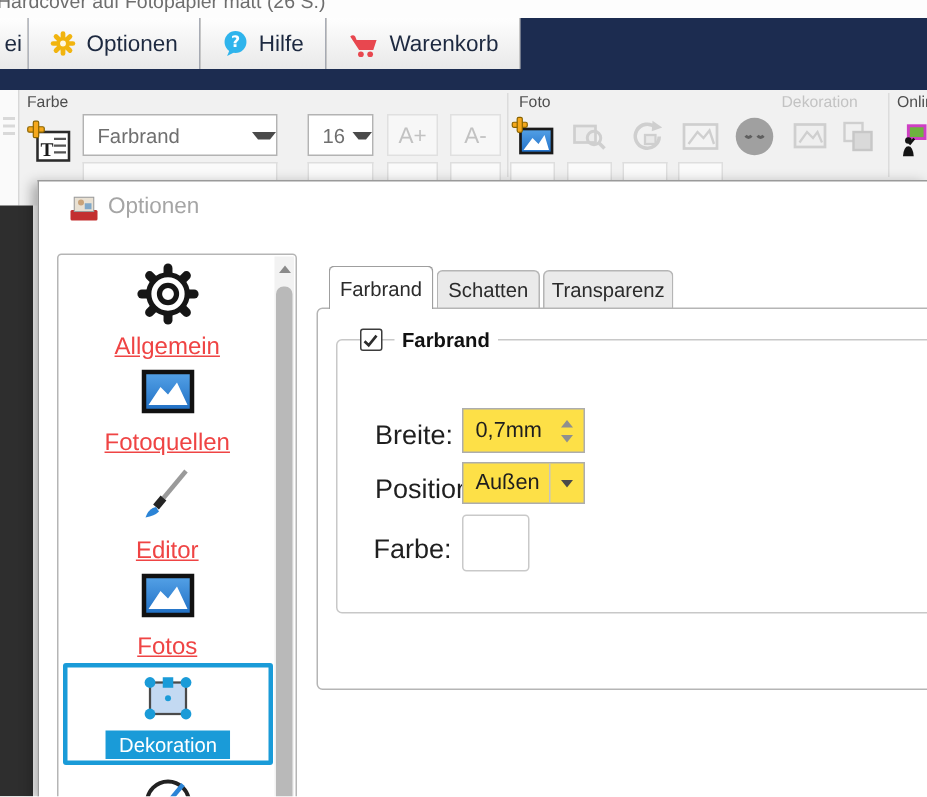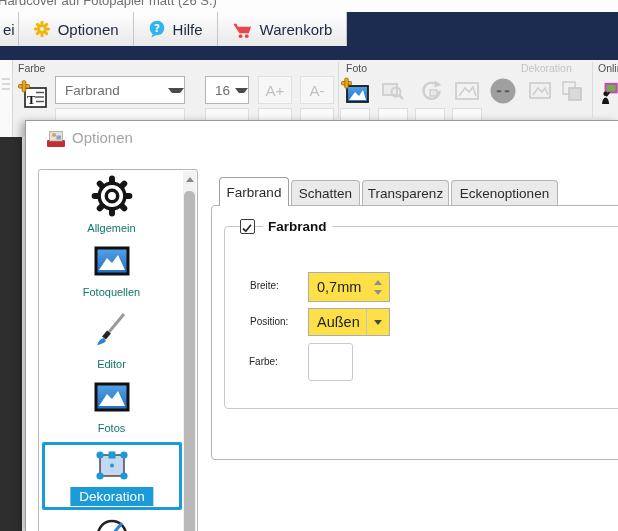--- a/index.html
+++ b/index.html
@@ -41,21 +41,21 @@
   
   .dialog{left:25px;top:120px;width:594px;height:412px;background:#fff;
           border-left:1px solid #9a9a9a;border-top:1px solid #9a9a9a;box-sizing:border-box;
           box-shadow:-4px 2px 8px rgba(0,0,0,.3);}
   .dlg-title{left:46px;top:8px;font-size:15px;color:#a5a5a5;}
 
   
   .listbox{left:12px;top:48px;width:160px;height:380px;background:#fff;
            border:1px solid #b5b5b5;border-radius:3px;box-sizing:border-box;}
   .sbi{position:absolute;left:0;width:145px;text-align:center;}
-  .sbi .lbl{font-size:11px;color:#0f766e;}
+  .sbi .lbl{font-size:16px;color:#ef4444;text-decoration:underline;}
   .sel-box{position:absolute;left:3px;top:272px;width:140px;height:68px;border:3px solid #1a9bd8;
            border-radius:2px;box-sizing:border-box;text-align:center;}
   .sel-pill{position:absolute;left:50%;transform:translateX(-50%);bottom:1px;background:#1a9bd8;
             color:#fff;font-size:13.5px;padding:2px 9px;white-space:nowrap;}
   .scrollbar{position:absolute;top:1px;right:1px;width:13px;height:378px;background:#f2f2f2;}
   .sb-up{position:absolute;top:0;left:0;width:13px;height:17px;display:flex;align-items:center;justify-content:center;}
   .tri-up{width:0;height:0;border-left:4px solid transparent;border-right:4px solid transparent;border-bottom:5px solid #8a8a8a;}
   .sb-thumb{position:absolute;top:20px;left:1px;width:11px;height:358px;background:#b9b9b9;border-radius:5px;}
 
   
@@ -63,21 +63,21 @@
        border:1px solid #b5b5b5;border-bottom:none;border-radius:4px 4px 0 0;background:#eaeaea;}
   .tab.active{background:#fff;border-color:#9f9f9f;z-index:4;}
   .panel{left:185px;top:84px;width:440px;height:255px;background:#fff;border:1px solid #b5b5b5;
          border-radius:4px;box-sizing:border-box;z-index:3;}
   .groupbox{position:absolute;left:12px;top:20px;width:430px;height:183px;
             border:1px solid #c8c8c8;border-radius:4px;box-sizing:border-box;}
   .checkbox{position:absolute;left:15px;top:-8px;width:15px;height:15px;background:#fff;
             border:1.5px solid #3c3c3c;border-radius:2px;box-sizing:border-box;}
   .grouplabel{position:absolute;left:38px;top:-8px;background:#fff;padding:0 5px;
               font-size:13.5px;font-weight:bold;color:#111;}
-  .flabel{position:absolute;font-size:10px;color:#1f1f1f;}
+  .flabel{position:absolute;font-size:18px;color:#1f1f1f;}
   .field{position:absolute;background:#fde047;border:1px solid #adadad;box-sizing:border-box;
          font-size:14.5px;color:#1e1e1e;display:flex;align-items:center;}
   .field .val{padding-left:8px;flex:1;}
   .spin-arrows{display:flex;flex-direction:column;gap:5px;align-items:center;padding-right:7px;}
   .sp-up{width:0;height:0;border-left:4px solid transparent;border-right:4px solid transparent;border-bottom:5px solid #8f8f8f;}
   .sp-dn{width:0;height:0;border-left:4px solid transparent;border-right:4px solid transparent;border-top:5px solid #8f8f8f;}
   .dd-btn{align-self:stretch;width:22px;border-left:1px solid #c4c4c4;display:flex;align-items:center;justify-content:center;}
   .swatch{position:absolute;left:83px;top:116px;width:45px;height:38px;background:#fff;
           border:1px solid #c9c9c9;border-radius:3px;box-sizing:border-box;}
 </style>
@@ -345,23 +345,20 @@
 
     <div class="tab active" style="left:193px;top:56px;width:70px;height:29px;line-height:29px;">
       <span>Farbrand</span>
     </div>
     <div class="tab" style="left:265px;top:59px;width:69px;height:26px;line-height:25px;">
       <span>Schatten</span>
     </div>
     <div class="tab" style="left:336px;top:59px;width:87px;height:26px;line-height:25px;">
       <span>Transparenz</span>
     </div>
-    <div class="tab" style="left:425px;top:59px;width:107px;height:26px;line-height:25px;">
-      <span>Eckenoptionen</span>
-    </div>
 
     <div class="abs panel">
       <div class="groupbox">
         <div class="checkbox">
           <svg width="12" height="12" viewBox="0 0 12 12">
             <polyline points="2,6.5 4.8,9.2 10,2.8" fill="none" stroke="#2d2d2d" stroke-width="1.8"></polyline>
           </svg>
         </div>
         <div class="grouplabel">Farbrand</div>
 

